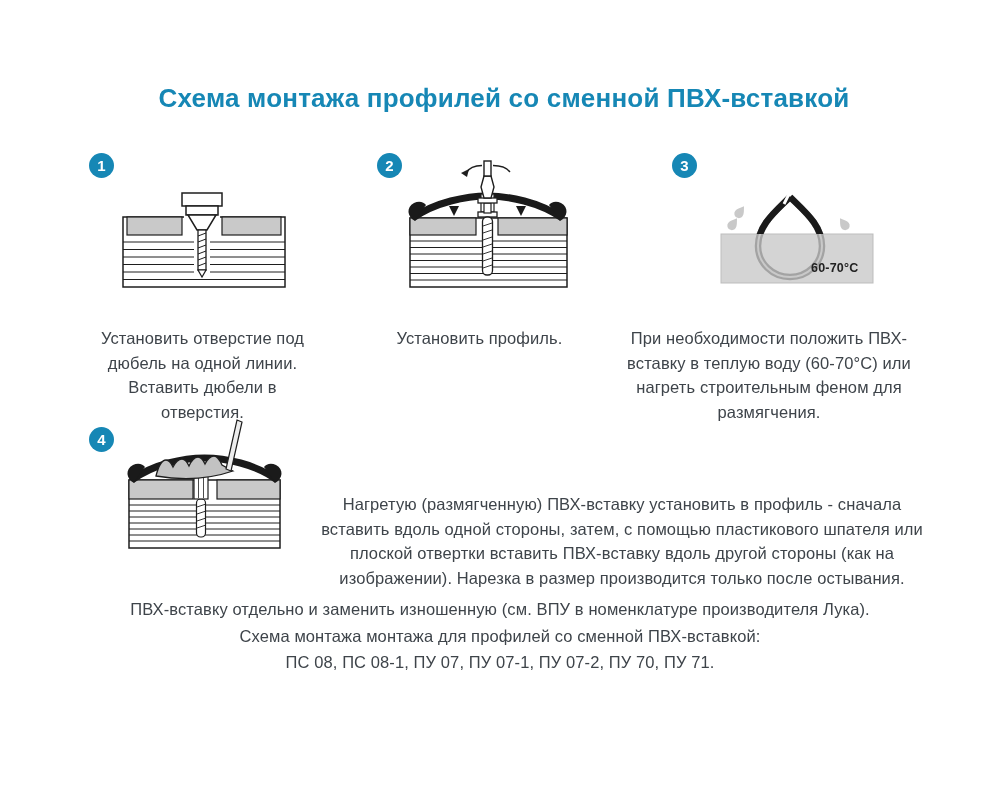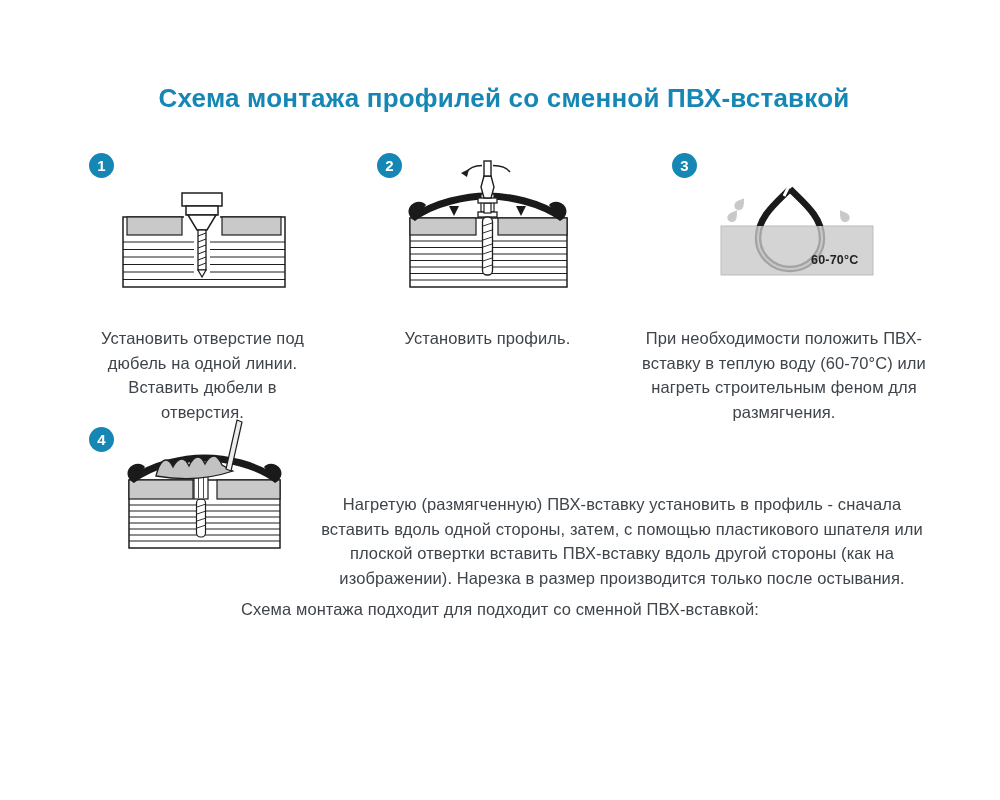--- a/index.html
+++ b/index.html
@@ -16,22 +16,22 @@
     background:var(--accent,#1687b5);color:#fff;font-weight:bold;font-size:15px;
     display:flex;align-items:center;justify-content:center;line-height:1;
   }
   .illus{position:absolute;}
   .illus svg{display:block;}
   .caption{
     position:absolute;font-size:16.5px;line-height:24.5px;text-align:center;
     letter-spacing:.1px;
   }
   .cap1{left:85px;top:326px;width:235px;}
-  .cap2{left:370px;top:326px;width:235px;}
-  .cap3{left:633px;top:326px;width:302px;}
+  .cap2{left:362px;top:326px;width:235px;}
+  .cap3{left:618px;top:326px;width:302px;}
   .cap4{left:312px;top:492px;width:620px;}
   .water-label{
     position:absolute;left:98px;top:76px;font-size:12.5px;font-weight:bold;color:#222;
     letter-spacing:.2px;
   }
   .footer{
     position:absolute;left:0;right:0;top:596px;text-align:center;
     font-size:16.5px;line-height:26.5px;letter-spacing:.1px;
   }
 </style>
@@ -118,21 +118,21 @@
       <path d="M61 13 C 64 8, 70 5.5, 77 5.5" fill="none" stroke="#1e1e1e" stroke-width="1.3"></path>
       <path d="M88 5.5 C 96 5.5, 102 8, 105 12" fill="none" stroke="#1e1e1e" stroke-width="1.3"></path>
       <polygon points="56,13 64,9 62,17" fill="#1e1e1e"></polygon>
     </svg>
   </div>
   <div class="caption cap2">Установить профиль.</div>
 
   <div class="badge" style="left:672px;top:153px;">
     <span>3</span>
   </div>
-  <div class="illus" style="left:713px;top:177px;width:175px;height:110px;">
+  <div class="illus" style="left:713px;top:185px;width:175px;height:110px;">
     <svg width="175" height="110" viewBox="0 0 175 110">
       <defs>
         <clipPath id="aboveWater">
             <rect x="0" y="0" width="175" height="49"></rect>
           </clipPath>
       </defs>
       <rect x="8" y="49" width="152" height="49" fill="#d4d4d4" stroke="#bdbdbd" stroke-width="1"></rect>
       <path d="M27 20 C 29.5 24, 31.5 26, 31.5 29 A 4.5 4.5 0 1 1 22.5 29 C 22.5 26, 24.5 24, 27 20" fill="#c9c9c9" transform="rotate(35 27 27)"></path>
       <path d="M20 32 C 22.5 36, 24.5 38, 24.5 41 A 4.5 4.5 0 1 1 15.5 41 C 15.5 38, 17.5 36, 20 32" fill="#c9c9c9" transform="rotate(35 20 39)"></path>
       <path d="M131 32 C 133.5 36, 135.5 38, 135.5 41 A 4.5 4.5 0 1 1 126.5 41 C 126.5 38, 128.5 36, 131 32" fill="#c9c9c9" transform="rotate(-35 131 39)"></path>
@@ -175,16 +175,18 @@
       <rect x="71" y="50" width="14" height="34" fill="#ffffff" stroke="#1e1e1e" stroke-width="1.2"></rect>
       <line x1="75.5" y1="52" x2="75.5" y2="83" stroke="#1e1e1e" stroke-width="0.8"></line>
       <line x1="80.5" y1="52" x2="80.5" y2="83" stroke="#1e1e1e" stroke-width="0.8"></line>
       <path d="M33 61 Q37 45 43 45 Q47 45 50 52 Q54 44 59 44 Q63 44 66 51 Q70 42 75 42 Q79 42 82 49 Q86 41 91 41 Q95 41 99 50 L110 56 Q75 68 33 61 Z" fill="#c2c2c2" stroke="#1e1e1e" stroke-width="1.3"></path>
       <polygon points="114,5 119,7 108,56 103,54" fill="#ededed" stroke="#1e1e1e" stroke-width="1.2"></polygon>
     </svg>
   </div>
   <div class="caption cap4">Нагретую (размягченную) ПВХ-вставку установить в профиль - сначала вставить вдоль одной стороны, затем, с помощью пластикового шпателя или плоской отвертки вставить ПВХ-вставку вдоль другой стороны (как на изображении). Нарезка в размер производится только после остывания.</div>
 
   <div class="footer">
-    <div>Схема монтажа подходит для подходит со сменной ПВХ-вставкой:</div>
+    <div>ПВХ-вставку отдельно и заменить изношенную (см. ВПУ в номенклатуре производителя Лука).</div>
+    <div>Схема монтажа монтажа для профилей со сменной ПВХ-вставкой:</div>
+    <div>ПС 08, ПС 08-1, ПУ 07, ПУ 07-1, ПУ 07-2, ПУ 70, ПУ 71.</div>
   </div>
 
 </div>
 
 </body></html>

